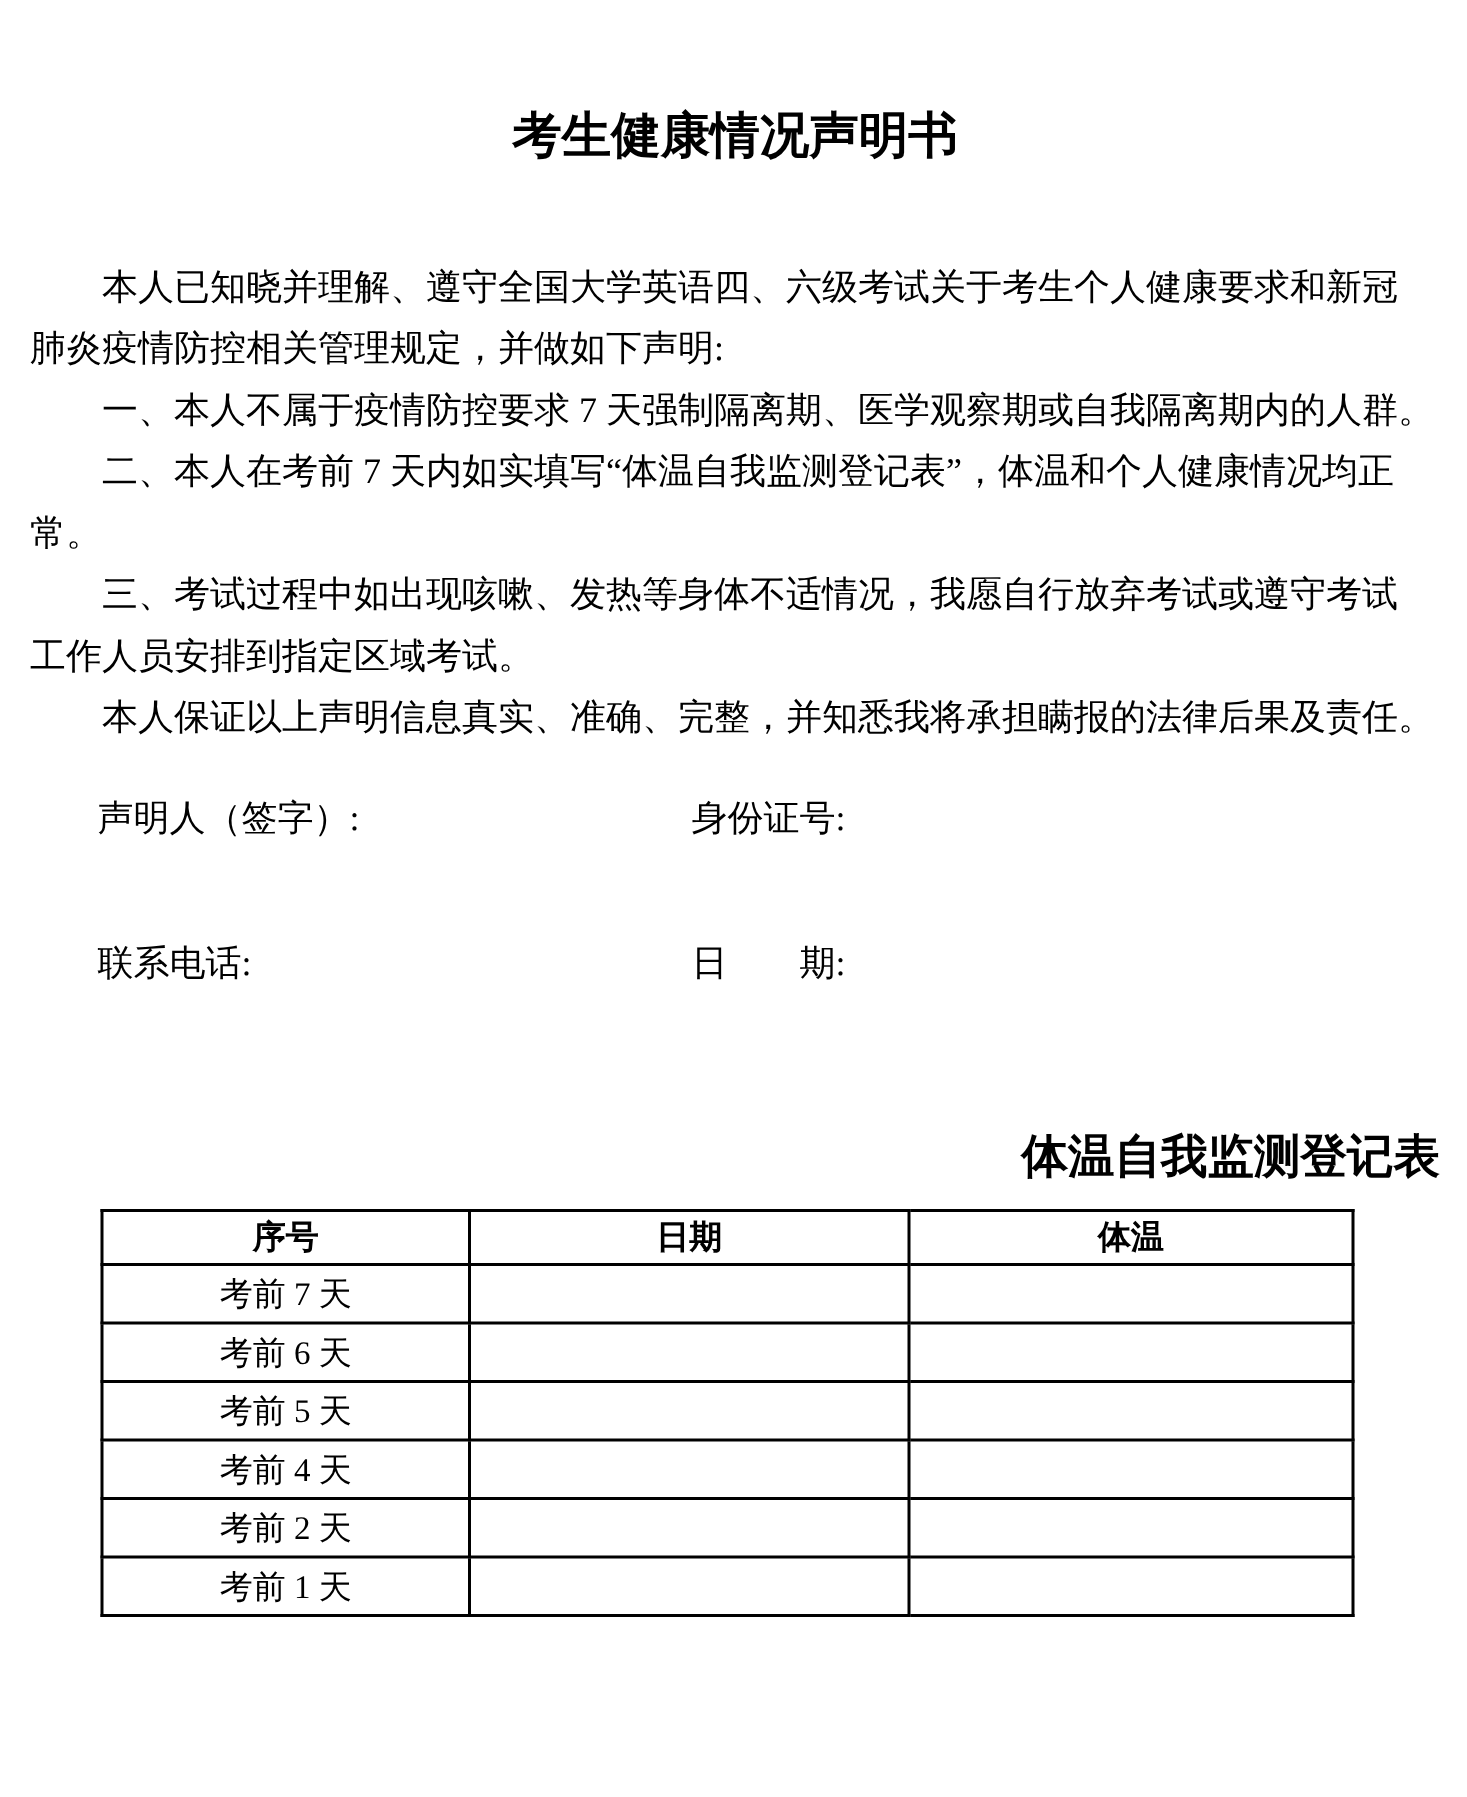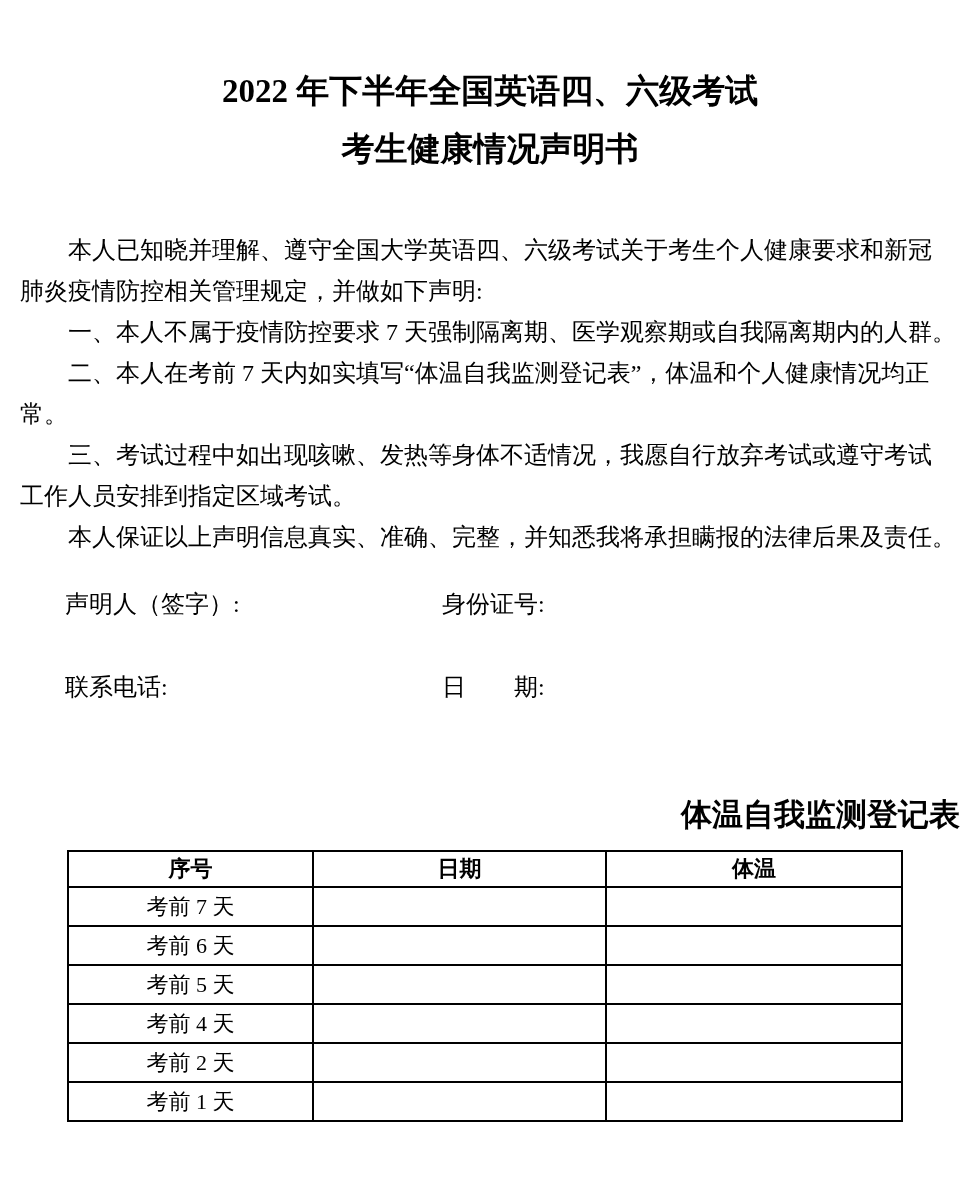--- a/index.html
+++ b/index.html
@@ -43,23 +43,23 @@
   
   .sig-block {
     font-size: 24px;
   }
   .sig-row {
     position: relative;
     height: 41px;
     line-height: 41px;
   }
   .sig-row-1 { margin-top: 26px; }
-  .sig-row-2 { margin-top: 42px; }
+  .sig-row-2 { margin-top: 56px; }
   .sig-row .c1 { margin-left: 45px; }
-  .sig-row .c2 { position: absolute; left: 422px; top: 0; font-family: Liberation Serif, serif; }
+  .sig-row .c2 { position: absolute; left: 441px; top: 0; font-family: Liberation Serif, serif; }
   
   .table-title {
     margin-top: 85px;
     text-align: right;
     font-weight: bold;
     font-size: 31px;
     line-height: 44px;
   }
   table.temp-table {
     border-collapse: collapse;
@@ -82,21 +82,20 @@
     height: 37px;
     font-weight: normal;
   }
 </style>
 </head>
 <body>
 
 <div class="doc">
 
   <div class="doc-title">
-    <div>2022 年下半年全国英语四、六级考试</div>
     <div>考生健康情况声明书</div>
   </div>
 
   <div class="body-text">
     <p class="line ind">本人已知晓并理解、遵守全国大学英语四、六级考试关于考生个人健康要求和新冠</p>
     <p class="line">肺炎疫情防控相关管理规定，并做如下声明:</p>
     <p class="line ind">一、本人不属于疫情防控要求 7 天强制隔离期、医学观察期或自我隔离期内的人群。</p>
     <p class="line ind">二、本人在考前 7 天内如实填写“体温自我监测登记表”，体温和个人健康情况均正</p>
     <p class="line">常。</p>
     <p class="line ind">三、考试过程中如出现咳嗽、发热等身体不适情况，我愿自行放弃考试或遵守考试</p>

